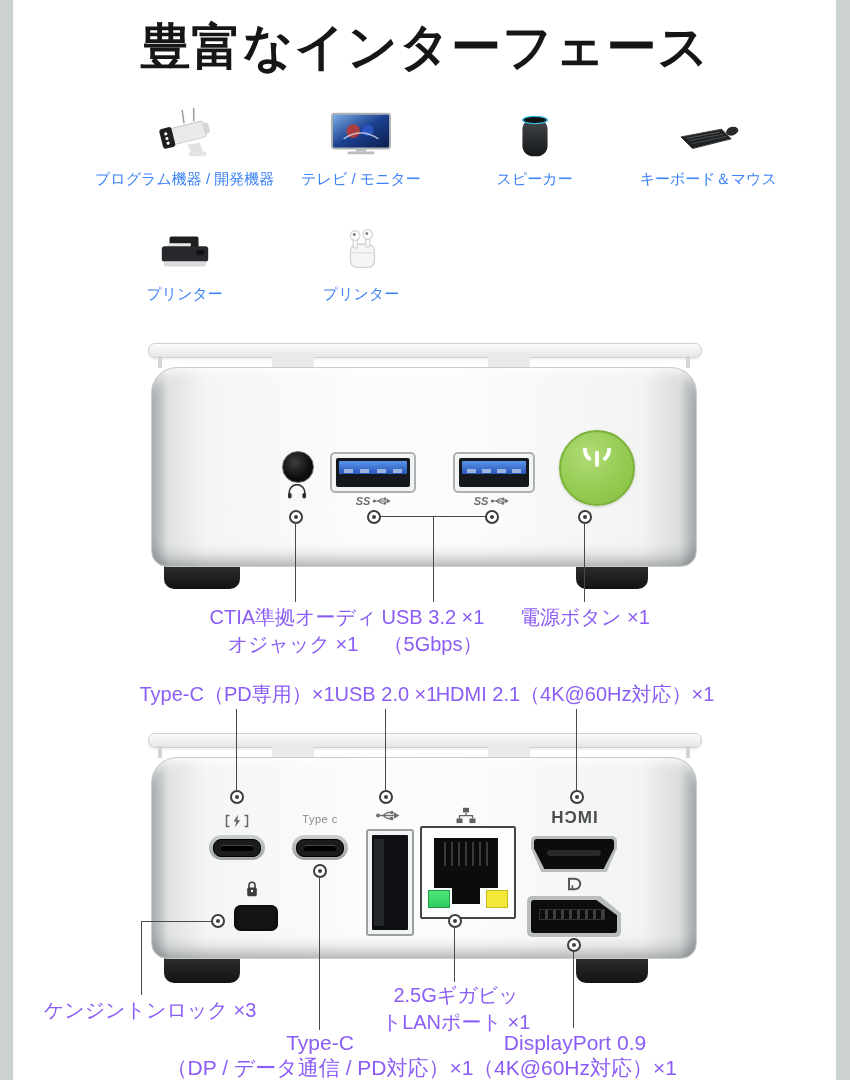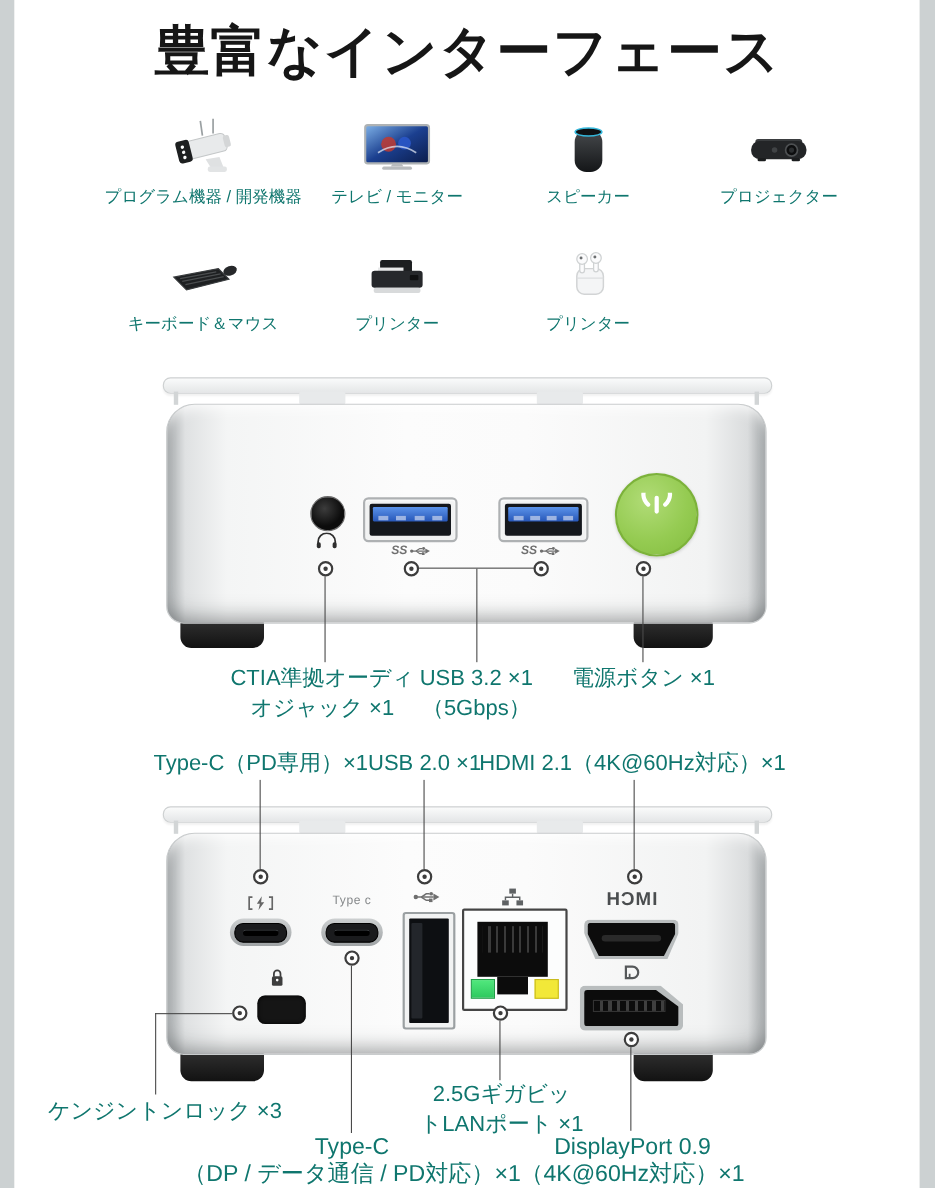--- a/index.html
+++ b/index.html
@@ -6,38 +6,38 @@
   #canvas{position:relative;width:850px;height:1080px;background:#fff;overflow:hidden;
     font-family:"Liberation Sans","DejaVu Sans",sans-serif;color:#1d1d1d;}
   .edge-strip{position:absolute;top:0;height:1080px;background:#ccd1d2;}
   .title{position:absolute;top:14px;left:0;width:850px;text-align:center;
     font-size:50px;font-weight:700;letter-spacing:1px;color:#161616;}
   
   .device-grid{position:absolute;left:95px;top:96px;width:700px;display:grid;
     grid-template-columns:repeat(4,1fr);row-gap:22px;}
   .device-cell{display:flex;flex-direction:column;align-items:center;}
   .device-iconbox{height:68px;display:flex;align-items:flex-end;justify-content:center;}
-  .device-label{margin-top:6px;font-size:15px;color:#0f766e;text-align:center;white-space:nowrap;}
+  .device-label{margin-top:6px;font-size:15px;color:#3b82f6;text-align:center;white-space:nowrap;}
   
   .pc-lid{position:absolute;height:13px;border:1px solid #cdd0d1;border-radius:7px;
     background:linear-gradient(180deg,#fafbfb,#e4e6e7);box-shadow:0 2px 2px rgba(0,0,0,.06);}
   .pc-tab{position:absolute;height:12px;width:42px;background:#e8eaeb;border-radius:2px;}
   .pc-pin{position:absolute;height:12px;width:4px;background:#d2d5d6;}
   .pc-body{position:absolute;border:1px solid #c9cccd;border-radius:26px 26px 16px 16px;
     background:linear-gradient(90deg,#a7abad 0%,#dfe1e2 3%,#f4f5f5 10%,#fcfcfc 40%,#fbfbfb 60%,#f2f3f3 90%,#dadcdd 97%,#a4a8aa 100%);
     box-shadow:inset 0 10px 14px -8px #ffffff, inset 0 -14px 18px -10px rgba(60,64,66,.5);z-index:1;}
   .pc-foot{position:absolute;background:linear-gradient(180deg,#313131,#121212);
     border-radius:4px 4px 10px 10px;z-index:0;}
   
   .dot{position:absolute;width:10px;height:10px;border:2px solid #3d3d3d;border-radius:50%;
     background:#fff;z-index:5;}
   .dot::after{content:"";position:absolute;left:50%;top:50%;width:4px;height:4px;
     margin:-2px 0 0 -2px;border-radius:50%;background:#3d3d3d;}
   .cline{position:absolute;background:#4a4a4a;z-index:4;}
-  .cap{position:absolute;text-align:center;font-size:20px;font-weight:500;color:#0f766e;line-height:27px;}
+  .cap{position:absolute;text-align:center;font-size:20px;font-weight:500;color:#8b5cf6;line-height:27px;}
   .cap-s{font-size:21px;line-height:25px;}
   
   .usbA-outer{position:absolute;background:#f1f2f2;border:2px solid #aeb1b3;border-radius:5px;
     box-shadow:inset 0 1px 2px #fff;z-index:2;}
   .usbA-inner{position:absolute;inset:4px;background:#14171c;border-radius:2px;overflow:hidden;}
   .usbA-tab{position:absolute;left:3px;right:3px;top:3px;height:13px;border-radius:1px;
     background:linear-gradient(180deg,#5b93ea,#2757b8);}
   .usbA-pins{position:absolute;left:8px;right:8px;top:11px;height:4px;display:flex;justify-content:space-between;}
   .usbA-pins span{width:9px;height:4px;background:#9db4e2;}
   .ss-logo{position:absolute;display:flex;align-items:center;justify-content:center;gap:2px;z-index:2;}
@@ -147,34 +147,20 @@
                 <stop offset="1" stop-color="#141618"></stop>
           </linearGradient>
             </defs>
           <rect x="27" y="13" width="26" height="39" rx="11" fill="url(#spg)"></rect>
           <ellipse cx="40" cy="14.5" rx="12.6" ry="3.8" fill="#0f1113" stroke="#35b8dc" stroke-width="1.4"></ellipse>
         </svg>
       </div>
       <div class="device-label">スピーカー</div>
     </div>
 
-    <div class="device-cell">
-      <div class="device-iconbox">
-        <svg width="78" height="58" viewBox="0 0 80 60">
-          <rect x="18" y="21" width="44" height="5" rx="2.5" fill="#3a3d3f"></rect>
-          <rect x="14" y="23" width="52" height="17" rx="8" fill="#232527"></rect>
-          <circle cx="52" cy="31.5" r="5.6" fill="#0d0e0f" stroke="#4d5052" stroke-width="1.6"></circle>
-          <circle cx="52" cy="31.5" r="2.4" fill="#2b2e30"></circle>
-          <circle cx="36" cy="31.5" r="2.6" fill="#404345"></circle>
-          <rect x="20" y="39" width="8" height="3" rx="1.5" fill="#1b1d1e"></rect>
-          <rect x="52" y="39" width="8" height="3" rx="1.5" fill="#1b1d1e"></rect>
-        </svg>
-      </div>
-      <div class="device-label">プロジェクター</div>
-    </div>
 
     <div class="device-cell">
       <div class="device-iconbox">
         <svg width="78" height="58" viewBox="0 0 80 60">
           <path d="M12 32 L54 24 L64 34 L24 44 Z" fill="#1e2022" stroke="#3a3d3f" stroke-width="1"></path>
           <path d="M18 33.5 L52 27 M20 36 L56 29 M23 39 L59 31.5" stroke="#4a4d4f" stroke-width="1.2"></path>
           <ellipse cx="65" cy="26" rx="6.5" ry="4.4" transform="rotate(-18 65 26)" fill="#26282a"></ellipse>
         </svg>
       </div>
       <div class="device-label">キーボード＆マウス</div>

